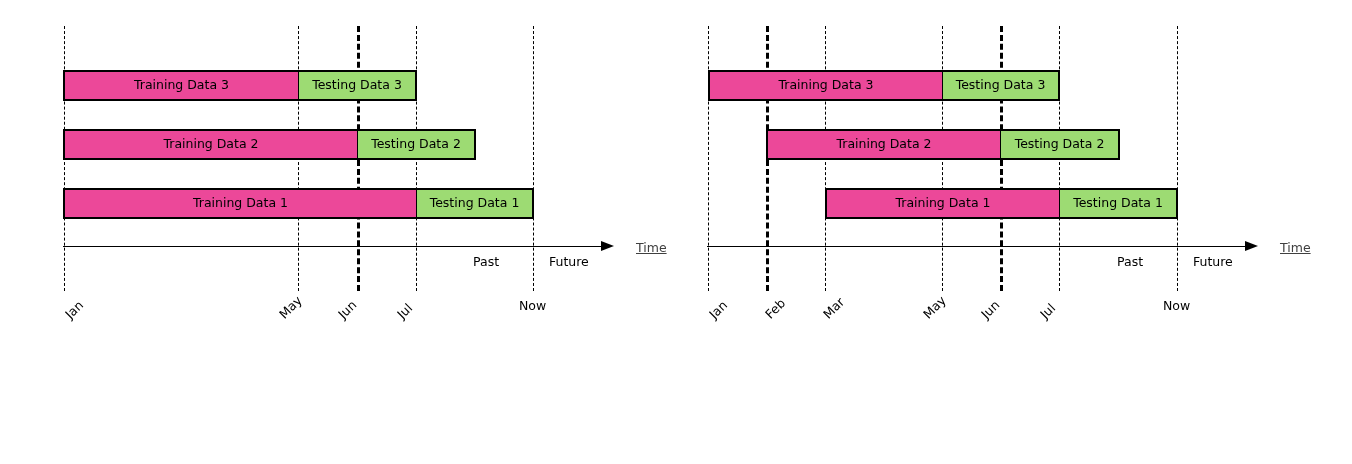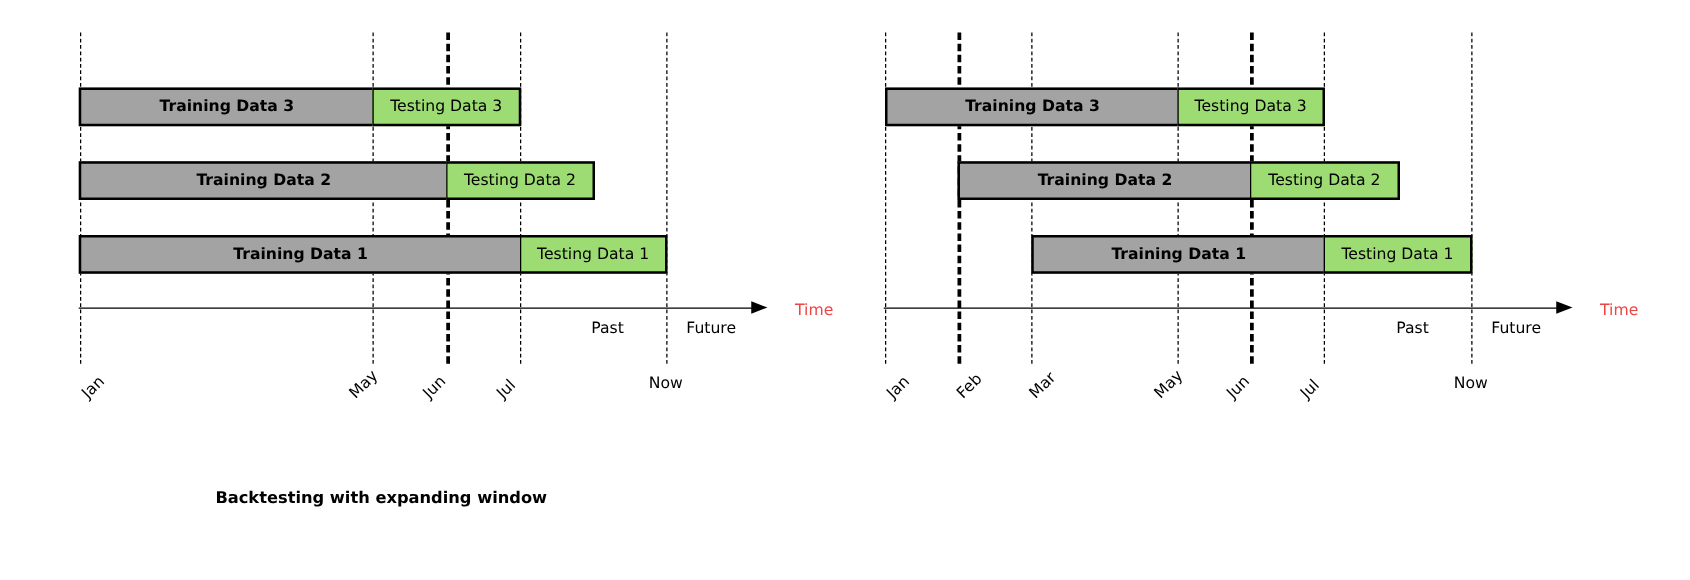--- a/index.html
+++ b/index.html
@@ -42,21 +42,21 @@
     align-items: center;
     justify-content: center;
     z-index: 3;
     white-space: nowrap;
   }
   .bar-label {
     font-size: 12.5px;
     color: #000000;
     line-height: 1;
   }
-  .bar.train { background: #a3a3a3; font-weight: bold; }
+  .bar.train { background: #ec4899; }
   .bar.test  { background: #9DDB73; }
   .bar.train.has-right-neighbor { border-right-width: 1px; }
   .bar.test.has-left-neighbor { border-left-width: 1px; }
 
   .axis-line {
     position: absolute;
     height: 0;
     border-top: 1.7px solid #000000;
     z-index: 4;
   }
@@ -65,23 +65,24 @@
     width: 0;
     height: 0;
     border-top: 5.5px solid transparent;
     border-bottom: 5.5px solid transparent;
     border-left: 13px solid #000000;
     z-index: 4;
   }
   .axis-caption {
     position: absolute;
     font-size: 12.5px;
-    color: #ef4444;
+    color: #404040;
     white-space: nowrap;
     z-index: 4;
+    text-decoration: underline;
   }
   .tick-label {
     position: absolute;
     font-size: 12.5px;
     color: #000000;
     white-space: nowrap;
     transform-origin: left top;
     transform: rotate(-45deg);
     z-index: 4;
   }
@@ -133,21 +134,20 @@
       </div>
       <div class="bar test has-left-neighbor" style="left: 416px; top: 188px; width: 118px;">
         <span class="bar-label">Testing Data 1</span>
       </div>
       <div class="axis-line" style="left: 63px; top: 246px; width: 540px;"></div>
       <div class="axis-arrow" style="left: 601px; top: 241px;"></div>
       <div class="axis-caption" style="left: 636px; top: 240px;">Time</div>
       <div class="marker-label" style="left: 473px; top: 254px;">Past</div>
       <div class="marker-label" style="left: 549px; top: 254px;">Future</div>
       <div class="marker-label" style="left: 519px; top: 298px;">Now</div>
-      <div class="panel-caption" style="left: 305px; top: 391px; transform: translateX(-50%);">Backtesting with expanding window</div>
     </div>
     <div class="panel" id="panel-sliding" style="left: 0px; width: 1352px; top: 0px;">
       <div class="gridline thin" style="left: 708px; top: 26px; height: 265px;"></div>
       <div class="tick-label" style="left: 706px; top: 311px;">Jan</div>
       <div class="gridline thick" style="left: 766px; top: 26px; height: 265px;"></div>
       <div class="tick-label" style="left: 762px; top: 311px;">Feb</div>
       <div class="gridline thin" style="left: 825px; top: 26px; height: 265px;"></div>
       <div class="tick-label" style="left: 820px; top: 311px;">Mar</div>
       <div class="gridline thin" style="left: 942px; top: 26px; height: 265px;"></div>
       <div class="tick-label" style="left: 920px; top: 311px;">May</div>

